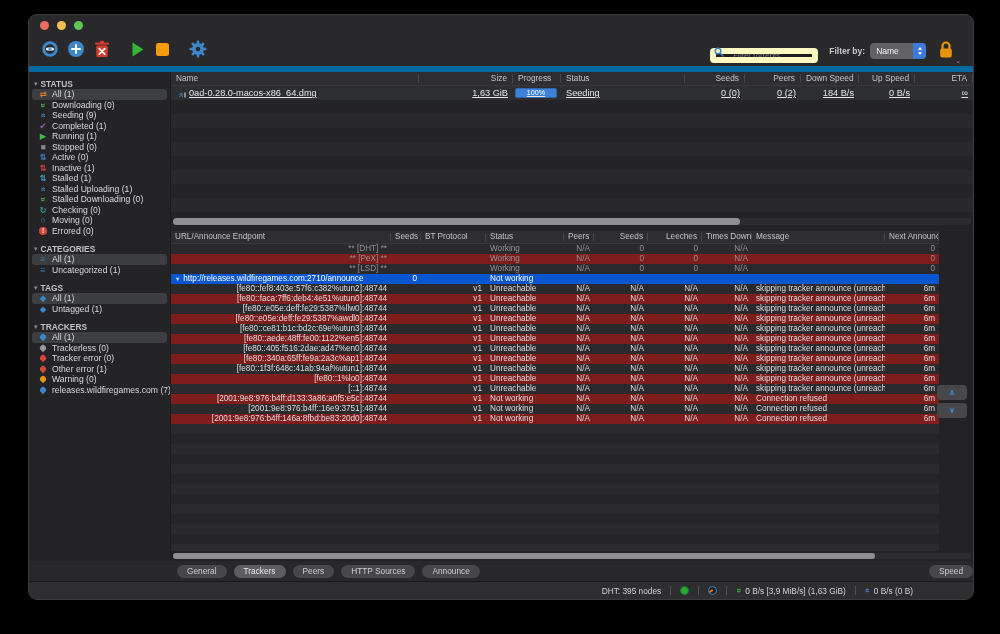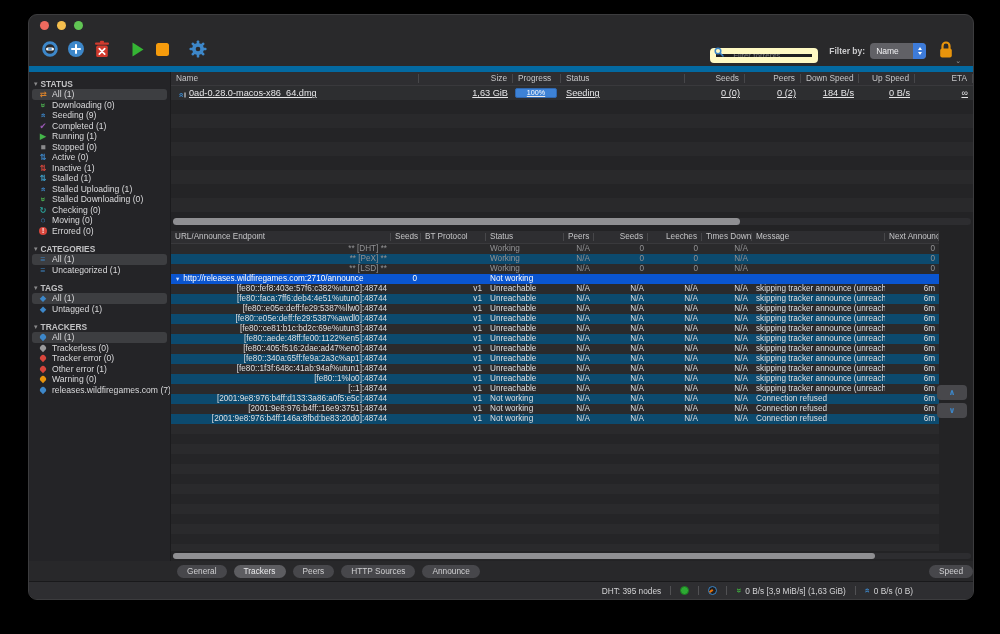--- a/index.html
+++ b/index.html
@@ -61,21 +61,21 @@
   .hs1{height:19px;}.hs2{height:10px;}
   .track{height:7px;width:100%;background:#2d2d30;border-radius:4px;position:relative;}
   .thumb{position:absolute;height:7px;border-radius:4px;background:#8f8f92;left:0;top:0;}
   .k-header{height:12px;width:768px;flex:none;display:grid;grid-template-columns:220px 30px 65px 78px 30px 54px 54px 50px 133px 54px;
     background:#2e2e31;border-bottom:1px solid #39393c;font-size:8.2px;color:#c4c4c6;align-items:center;}
   .k-header .hc{height:8px;line-height:8px;padding:0 4px;}
   .k-row{height:10px;width:768px;flex:none;display:grid;grid-template-columns:220px 30px 65px 78px 30px 54px 54px 50px 133px 54px;
     align-items:center;font-size:8.2px;line-height:10px;}
   .k-row .kc{padding:0 4px;overflow:hidden;white-space:nowrap;}
   .k-even{background:#2a2a2c;}
-  .k-odd{background:#0c4a6e;}
+  .k-odd{background:#7f1d1d;}
   .k-special{color:#929294;}
   .k-endpoint{color:#dfdfe1;}
   .k-announce{background:#0a55d0 !important;color:#fff;}
   .k-url-ind{padding-left:25px !important;text-align:right;}
   .k-url-ann{display:flex;align-items:center;gap:4px;padding-left:5px !important;}
   .ann-caret{font-size:6.5px;color:#cfe0ff;line-height:1;}
   .k-stripes{flex:1;width:768px;background:repeating-linear-gradient(180deg,#2a2a2c 0 10px,#252527 10px 20px);}
   .scrollbtns{position:absolute;right:6px;top:313px;display:flex;flex-direction:column;gap:3px;}
   .sbtn{width:30px;height:15px;background:#48484c;border-radius:4px;color:#3d87c9;font-size:8px;font-weight:bold;
     display:flex;align-items:center;justify-content:center;line-height:1;}

